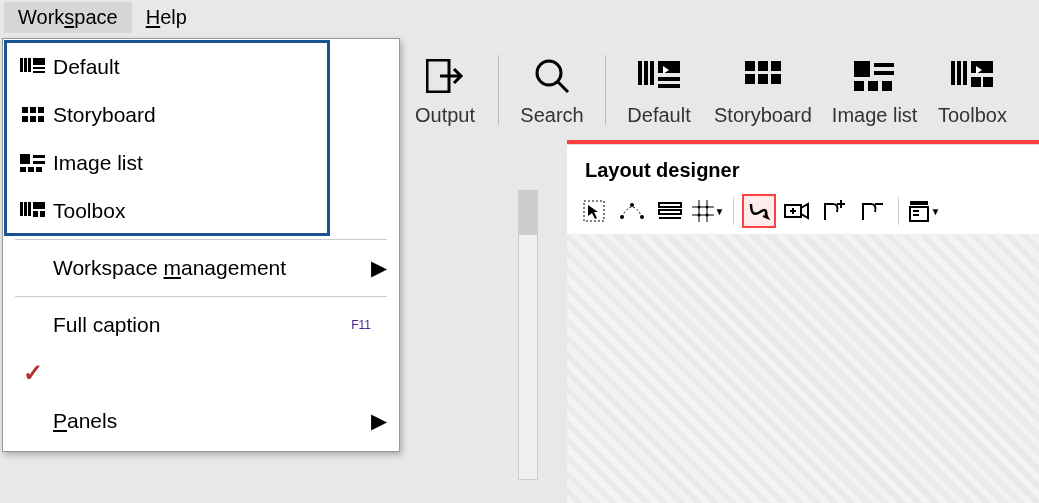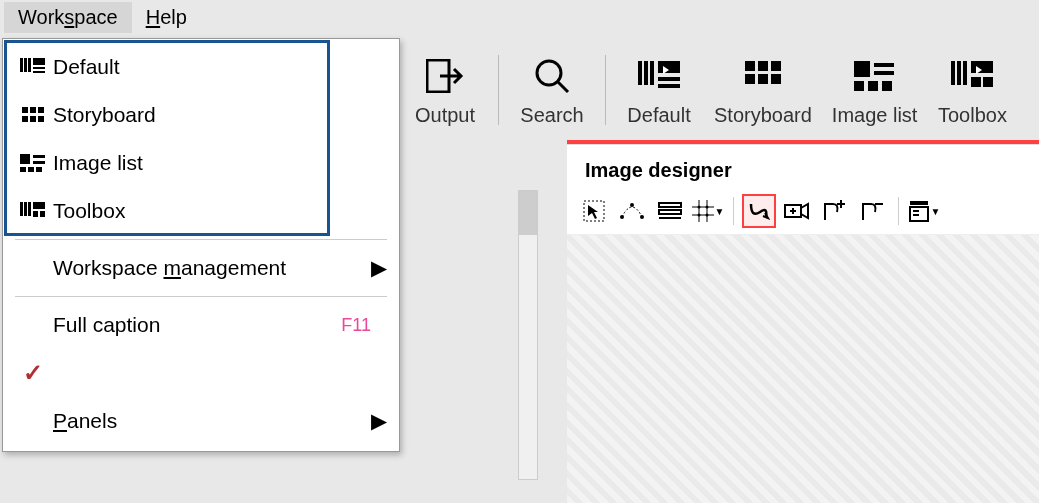--- a/index.html
+++ b/index.html
@@ -86,21 +86,21 @@
   .dd-item {
     display: flex;
     align-items: center;
     height: 48px;
     padding: 0 14px 0 10px;
     font-size: 21px;
     cursor: default;
   }
   .dd-item .slot { width: 40px; display:flex; justify-content:center; }
   .dd-item .txt { flex: 1; }
-  .dd-item .shortcut { color:#ec4899; font-size:18px; }
+  .dd-item .shortcut { color:#4c1d95; font-size:12px; }
   .dd-item .sub { width:14px; text-align:right; }
   .dd-sep { height:1px; background:#ccc; margin: 4px 12px; }
   .group-box {
     position:absolute; top:40px; left:4px; width:326px; height:196px;
     border:3px solid #1a5490; z-index:11; pointer-events:none;
   }
   .checkmark { color:#b03030; font-size:24px; font-weight:bold;}
   
   .leftpanel-tab {
     position:absolute; top:158px; left:370px; width:60px; height:30px;
@@ -196,21 +196,21 @@
           <rect x="21" y="18" width="10" height="10" fill="#000"></rect>
           <rect x="33" y="18" width="10" height="10" fill="#000"></rect>
         </svg>
     </div>
     <div class="lbl">Toolbox</div>
   </div>
 </div>
 
 <div class="redstrip"></div>
 <div class="panel">
-  <div class="panel-header">Image designer</div>
+  <div class="panel-header">Layout designer</div>
   <div class="panel-toolbar">
     <div class="ptb">
       <svg width="22" height="22" viewBox="0 0 22 22">
           <rect x="1" y="1" width="20" height="20" fill="none" stroke="#000" stroke-dasharray="2 2"></rect>
           <path d="M5 5 L5 16 L9 13 L12 19 L14 18 L11 12 L15 12 Z" fill="#000"></path>
         </svg>
     </div>
     <div class="ptb">
       <svg width="24" height="20" viewBox="0 0 24 20">
           <path d="M2 16 Q12 -4 22 16" fill="none" stroke="#000" stroke-width="1" stroke-dasharray="2 2"></path>

